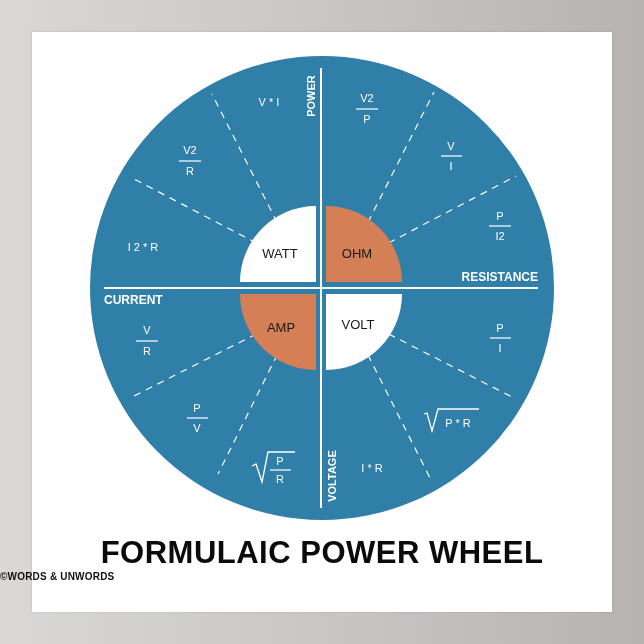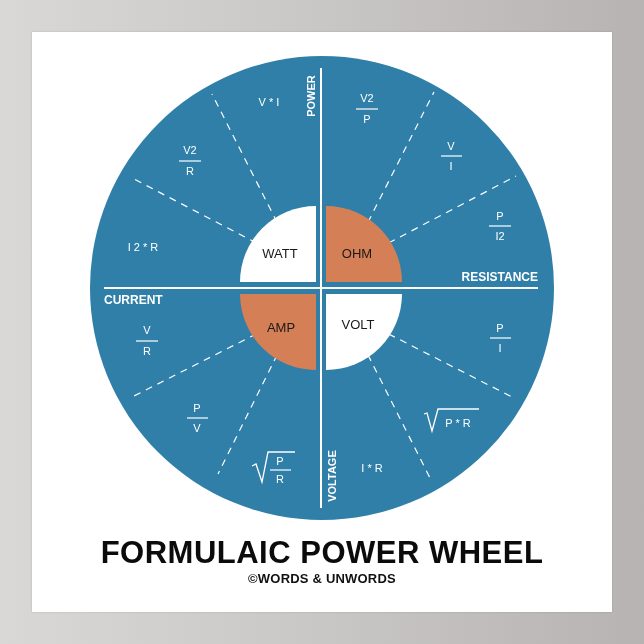--- a/index.html
+++ b/index.html
@@ -16,21 +16,21 @@
     }
     svg.wheel { position: absolute; left: 0; top: 0; }
     .title {
       position: absolute; left: 0; width: 644px; top: 535px;
       text-align: center; font-weight: bold; font-size: 31px; letter-spacing: 0.5px;
       color: #0b0b0b;
       font-family: "Liberation Sans", sans-serif;
     }
     .credit {
       position: absolute; left: 0; width: 644px; top: 571px;
-      text-align: center; font-size: 13px; font-weight: bold; color: #111;
+      font-size: 10px; font-weight: bold; color: #111;
       font-family: "Liberation Sans", sans-serif;
       letter-spacing: 0.2px;
     }
     svg text { font-family: "Liberation Sans", sans-serif; }
   </style>
 </head>
 <body>
 
 <div class="poster"></div>
 

